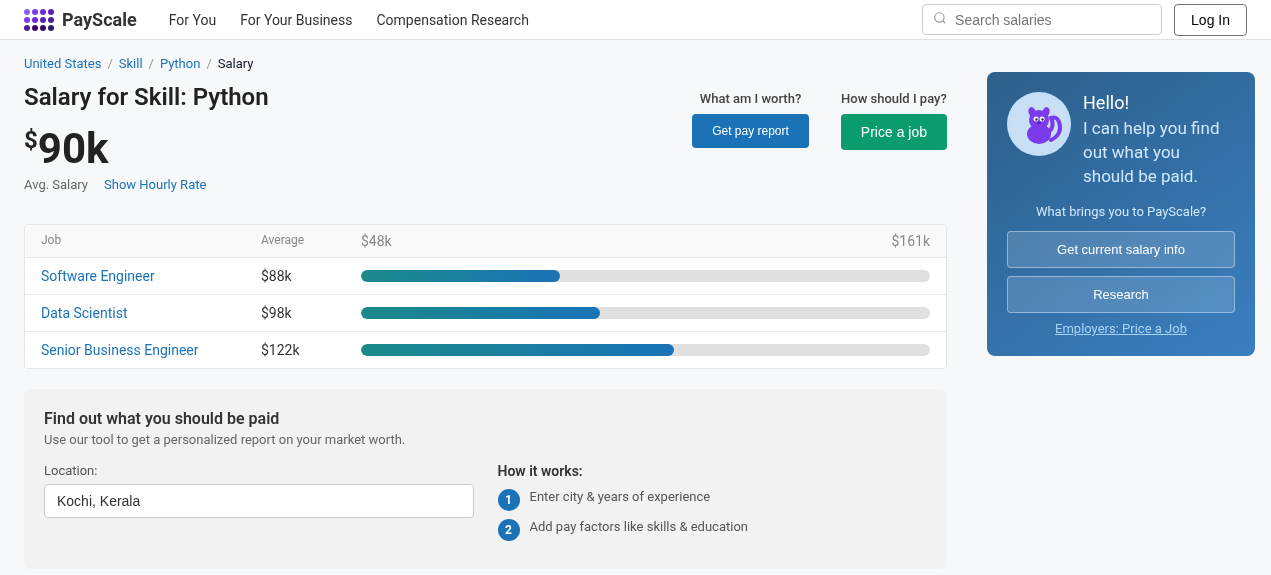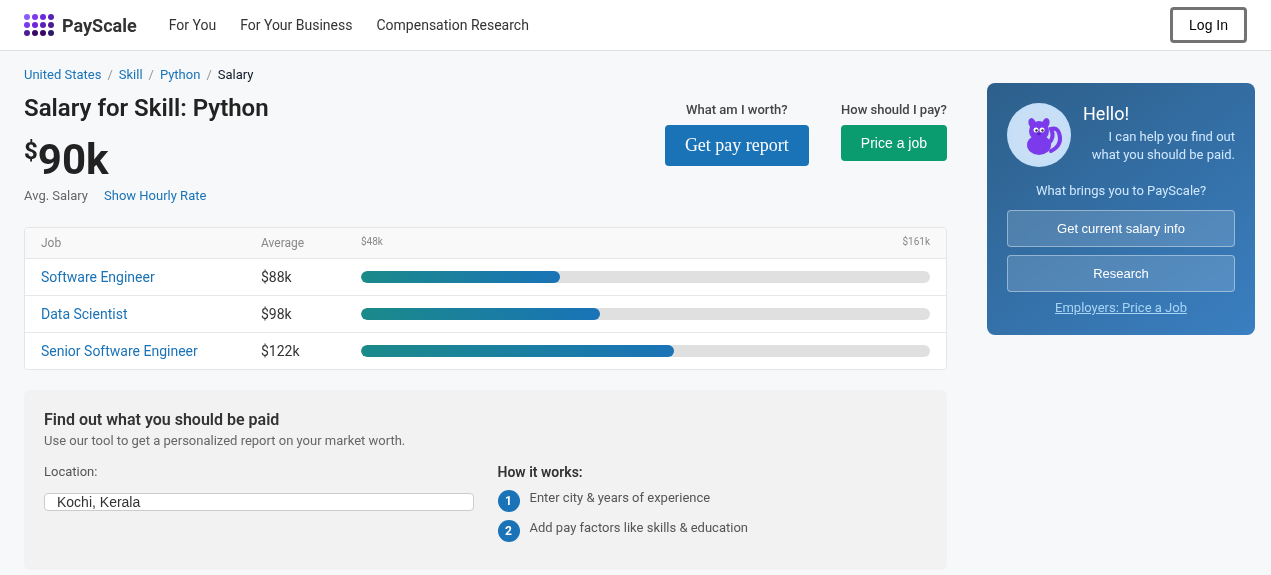--- a/index.html
+++ b/index.html
@@ -3,21 +3,21 @@
   <meta charset="utf-8">
   <style>
     * { margin: 0; padding: 0; box-sizing: border-box; }
     body { font-family: -apple-system, BlinkMacSystemFont, 'Segoe UI', Roboto, sans-serif; font-size: 14px; color: #333; background: #fff; }
 
     
     .header {
       display: flex;
       align-items: center;
       padding: 0 24px;
-      height: 51px;
+      height: 40px;
       border-bottom: 1px solid #e0e0e0;
       background: #fff;
       position: sticky;
       top: 0;
       z-index: 100;
     }
     .logo-area {
       display: flex;
       align-items: center;
       margin-right: 32px;
@@ -69,21 +69,21 @@
     .search-icon-svg { margin-right: 8px; color: #999; flex-shrink: 0; }
     .search-input {
       border: none;
       outline: none;
       font-size: 14px;
       color: #999;
       width: 100%;
       background: transparent;
     }
     .login-btn {
-      border: 3px solid #737373;
+      border: 1px solid #737373;
       border-radius: 4px;
       padding: 7px 16px;
       background: #fff;
       font-size: 14px;
       cursor: pointer;
       white-space: nowrap;
     }
 
     
     .main-content {
@@ -132,37 +132,36 @@
     .salary-dollar-sign {
       font-size: 24px;
       vertical-align: super;
     }
     .salary-meta {
       display: flex;
       align-items: center;
       gap: 16px;
       font-size: 13px;
       color: #666;
-      margin-bottom: 24px;
+      margin-bottom: 32px;
     }
     .show-hourly-link {
       color: #1a73b7;
       cursor: pointer;
       text-decoration: none;
     }
     .cta-btn-blue {
       background: #1a73b7;
       color: #fff;
       border: none;
       border-radius: 4px;
       padding: 10px 20px;
-      font-size: 18px;
+      font-size: 12px;
       cursor: pointer;
       white-space: nowrap;
-      font-family: Liberation Serif, serif;
     }
     .cta-btn-green {
       background: #0a9b6e;
       color: #fff;
       border: none;
       border-radius: 4px;
       padding: 10px 20px;
       font-size: 14px;
       cursor: pointer;
       white-space: nowrap;
@@ -181,21 +180,21 @@
       grid-template-columns: 220px 100px 1fr;
       padding: 8px 16px;
       border-bottom: 1px solid #e5e5e5;
       font-size: 12px;
       color: #888;
       background: #f9f9f9;
     }
     .table-header-right {
       display: flex;
       justify-content: space-between;
-      font-size: 10px;
+      font-size: 14px;
       color: #888;
     }
     .table-row {
       display: grid;
       grid-template-columns: 220px 100px 1fr;
       padding: 10px 16px;
       border-bottom: 1px solid #e8e8e8;
       align-items: center;
       background: #fff;
     }
@@ -240,27 +239,27 @@
       margin-bottom: 16px;
     }
     .find-out-columns {
       display: grid;
       grid-template-columns: 1fr 1fr;
       gap: 24px;
     }
     .location-label {
       font-size: 13px;
       color: #555;
-      margin-bottom: 14px;
+      margin-bottom: 6px;
     }
     .location-input {
       width: 100%;
       border: 1px solid #ccc;
       border-radius: 4px;
-      padding: 0 12px;
+      padding: 8px 12px;
       font-size: 14px;
       color: #333;
     }
     .how-it-works-title {
       font-size: 14px;
       font-weight: 600;
       color: #333;
       margin-bottom: 10px;
     }
     .how-step {
@@ -309,24 +308,23 @@
       flex-shrink: 0;
       overflow: hidden;
     }
     .squirrel-info .hello-title {
       font-size: 18px;
       font-weight: 400;
       color: #fff;
       margin-bottom: 4px;
     }
     .squirrel-info .help-text {
-      font-size: 13px;
+      font-size: 17px;
       color: #d0e8ff;
       line-height: 1.4;
-      text-align: right;
     }
     .brings-text {
       font-size: 13px;
       color: #d0e8ff;
       text-align: center;
       margin-bottom: 12px;
     }
     .squirrel-btn {
       display: block;
       width: 100%;
@@ -388,20 +386,29 @@
     <span class="logo-text">PayScale</span>
   </div>
 
   <nav class="nav">
     <span class="nav-item">For You</span>
     <span class="nav-item">For Your Business</span>
     <span class="nav-item">Compensation Research</span>
   </nav>
 
   <div class="header-right">
+    <div class="search-box">
+      <span class="search-icon-svg">
+        <svg width="14" height="14" viewBox="0 0 24 24" fill="none" stroke="#999" stroke-width="2">
+          <circle cx="11" cy="11" r="8"></circle>
+            <path d="M21 21l-4.35-4.35"></path>
+        </svg>
+      </span>
+      <input class="search-input" type="text" placeholder="Search salaries" style="">
+    </div>
     <button class="login-btn">Log In</button>
   </div>
 </header>
 
 <div style="background: #f7f8fa; min-height: calc(575px - 52px);">
   <div class="main-content">
 
     <div class="left-panel">
 
       <nav class="breadcrumb">
@@ -457,21 +464,21 @@
 
         <div class="table-row">
           <a class="job-link">Data Scientist</a>
           <span class="job-avg">$98k</span>
           <div class="bar-container">
             <div class="bar-fill" style="width: 42%"></div>
           </div>
         </div>
 
         <div class="table-row">
-          <a class="job-link">Senior Software Engineer</a>
+          <a class="job-link">Senior Business Engineer</a>
           <span class="job-avg">$122k</span>
           <div class="bar-container">
             <div class="bar-fill" style="width: 55%"></div>
           </div>
         </div>
       </div>
 
       <div class="find-out-section">
         <h2 class="find-out-title">Find out what you should be paid</h2>
         <p class="find-out-desc">Use our tool to get a personalized report on your market worth.</p>

